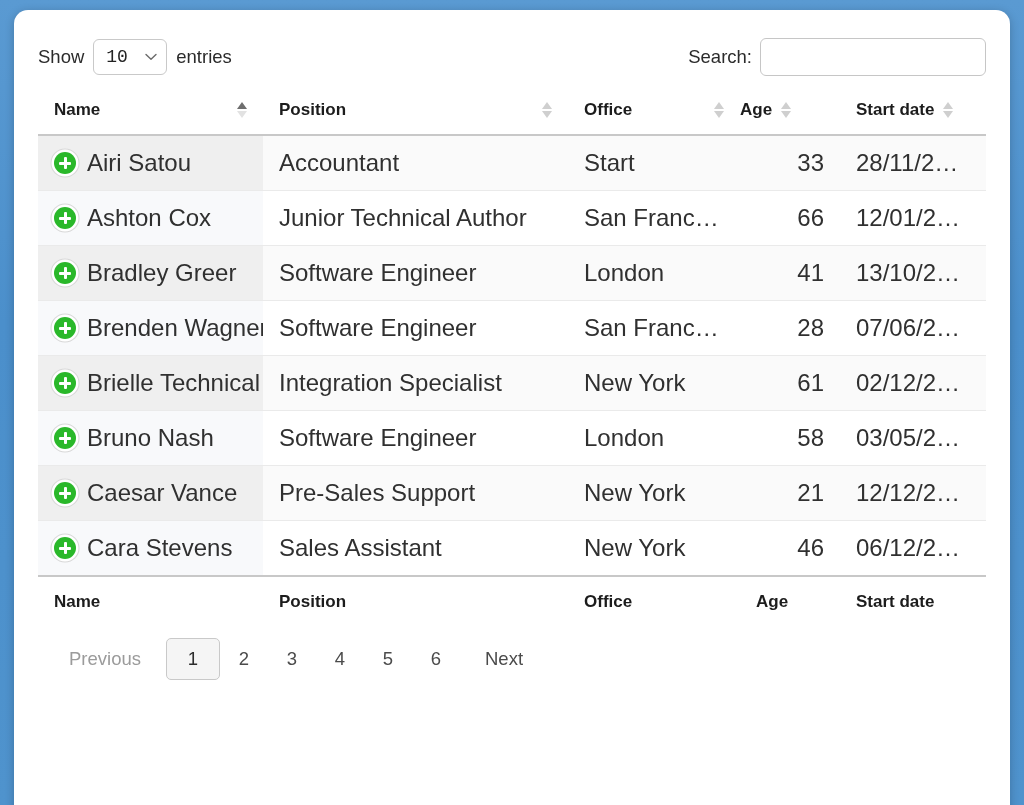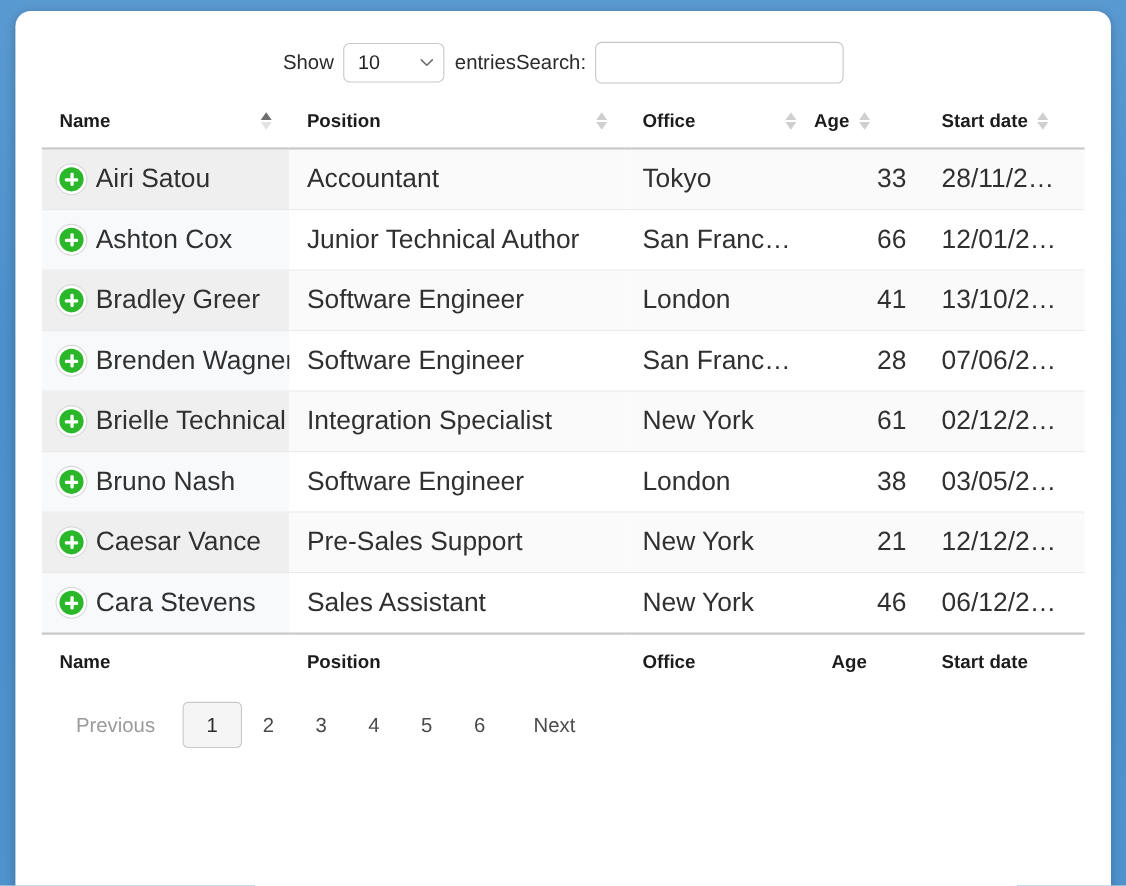--- a/index.html
+++ b/index.html
@@ -40,46 +40,46 @@
   }
 
   #inner {
     padding: 26px 24px 0 24px;
   }
 
   
   .controls {
     display: flex;
     align-items: center;
-    justify-content: center;
+    justify-content: space-between;
     height: 42px;
     margin-bottom: 12px;
   }
   .length-wrap, .search-wrap {
     display: flex;
     align-items: center;
     font-size: 18.5px;
     color: #2b2b2b;
   }
   .length-wrap .lbl-pre { margin-right: 9px; }
   .length-wrap .lbl-post { margin-left: 9px; }
 
   select.len-select {
     -webkit-appearance: none;
     -moz-appearance: none;
     appearance: none;
-    font-family: Liberation Sans, sans-serif;
+    font-family: Liberation Mono, monospace;
     font-size: 18px;
     color: #222;
     background: #fff;
     border: 1px solid #c9c9c9;
     border-radius: 6px;
     padding: 5px 30px 5px 12px;
     height: 36px;
-    width: 92px;
+    width: 74px;
     line-height: 1;
     box-sizing: border-box;
     outline: none;
   }
   .select-shell {
     position: relative;
     display: inline-block;
   }
   .select-shell .caret {
     position: absolute;
@@ -359,21 +359,21 @@
 
         <tbody id="tbody">
             <tr>
               <td class="col-sorted">
                 <div class="name-cell">
                   <span class="plus-badge"></span>
                   <span>Airi Satou</span>
                 </div>
               </td>
               <td>Accountant</td>
-              <td>Tokyo</td>
+              <td>Start</td>
               <td class="td-num">33</td>
               <td class="td-date">28/11/2008</td>
             </tr>
             <tr>
               <td class="col-sorted">
                 <div class="name-cell">
                   <span class="plus-badge"></span>
                   <span>Ashton Cox</span>
                 </div>
               </td>
@@ -420,21 +420,21 @@
             </tr>
             <tr>
               <td class="col-sorted">
                 <div class="name-cell">
                   <span class="plus-badge"></span>
                   <span>Bruno Nash</span>
                 </div>
               </td>
               <td>Software Engineer</td>
               <td>London</td>
-              <td class="td-num">38</td>
+              <td class="td-num">58</td>
               <td class="td-date">03/05/2011</td>
             </tr>
             <tr>
               <td class="col-sorted">
                 <div class="name-cell">
                   <span class="plus-badge"></span>
                   <span>Caesar Vance</span>
                 </div>
               </td>
               <td>Pre-Sales Support</td>

